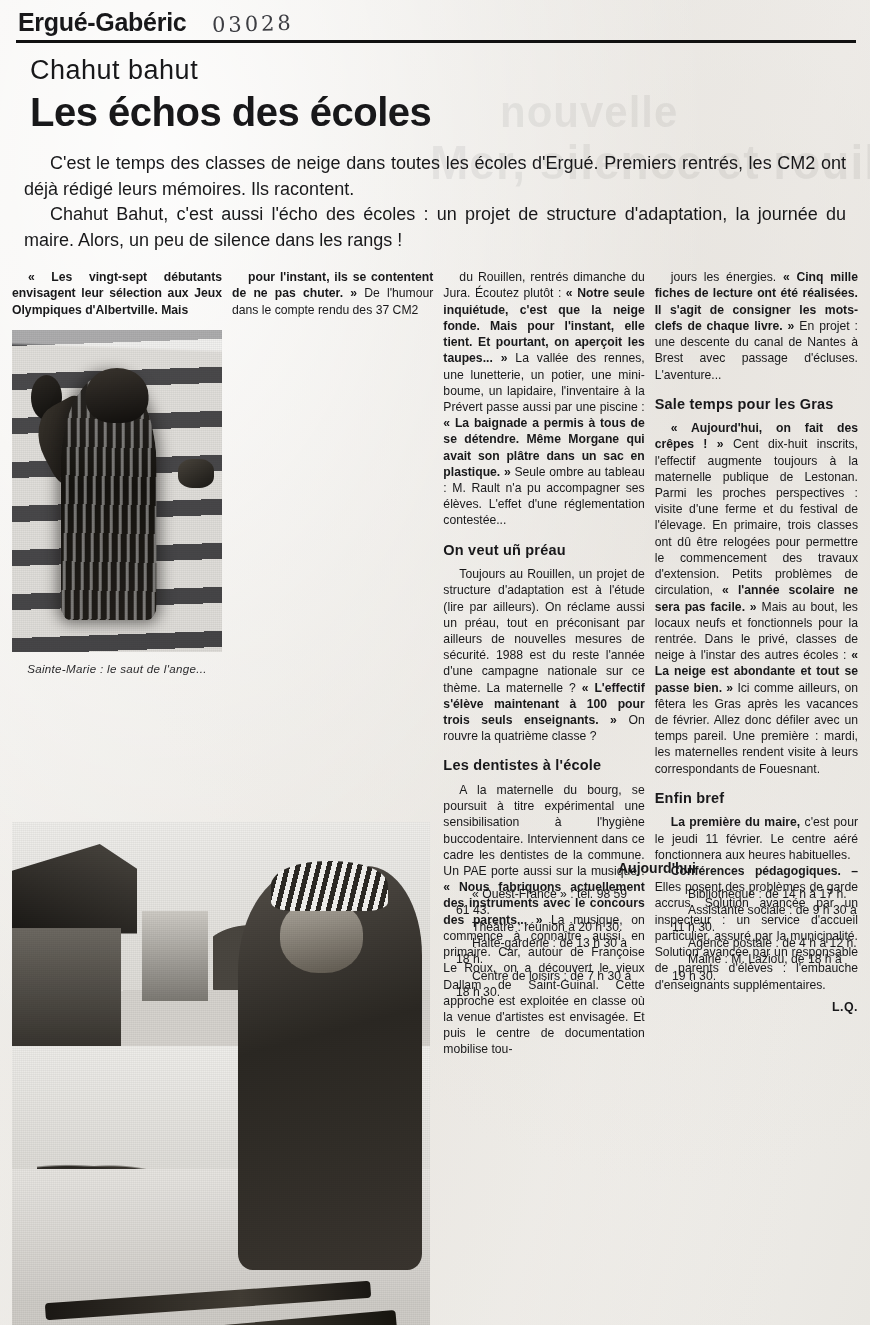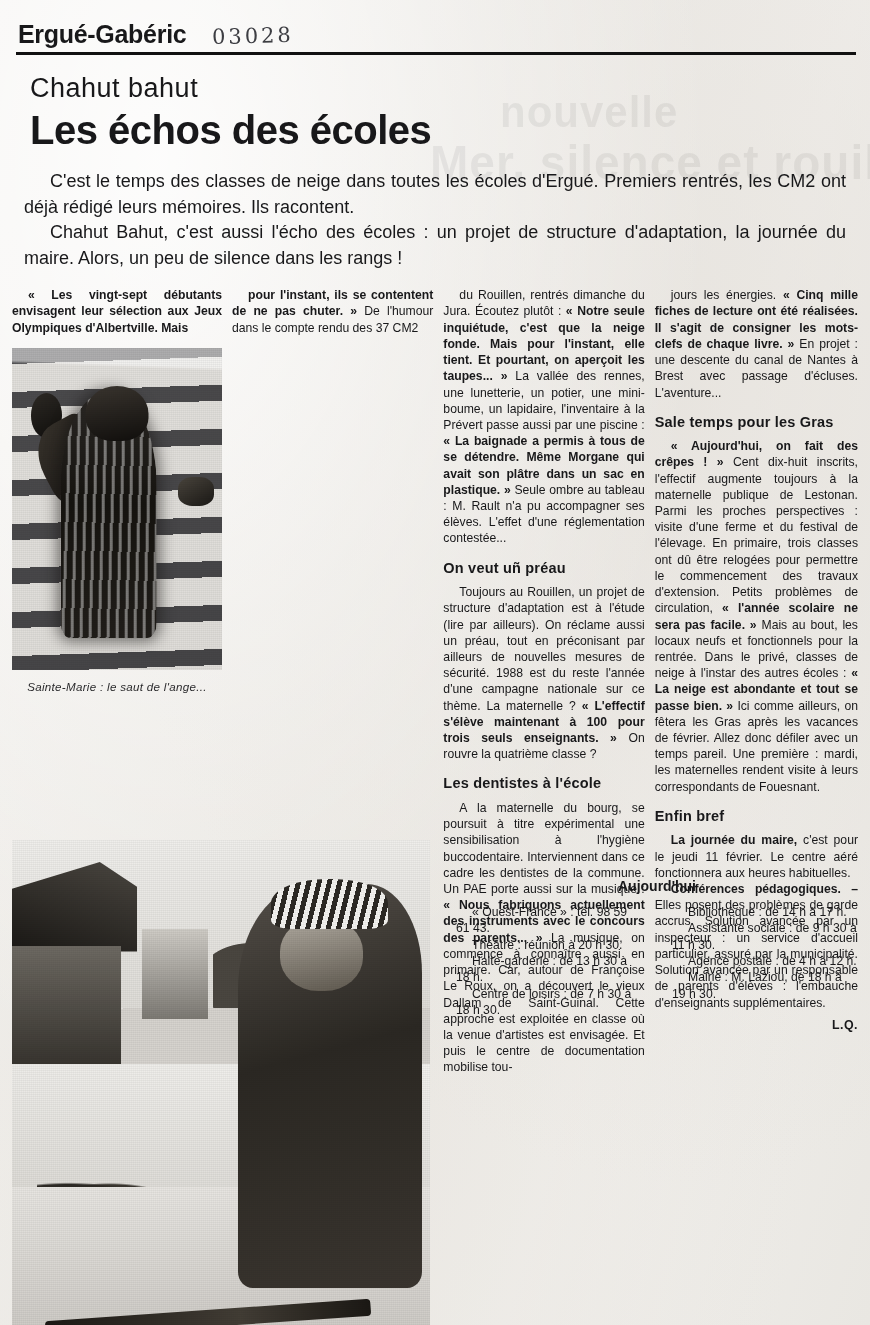--- a/index.html
+++ b/index.html
@@ -23,33 +23,33 @@
   }
   .ghost{
     position:absolute;opacity:.055;color:#000;
     font-weight:bold;letter-spacing:1px;
     transform:scaleY(1.04);
     pointer-events:none;white-space:nowrap;
   }
   .wrap{position:relative;z-index:2;padding:0 12px;}
 
   
-  .masthead{display:flex;align-items:baseline;gap:26px;padding:20px 4px 3px 6px;}
+  .masthead{display:flex;align-items:baseline;gap:26px;padding:8px 4px 3px 6px;}
   .commune{font-size:25px;font-weight:bold;letter-spacing:-.3px;}
   .handwritten{
     font-family:"DejaVu Serif", serif;
     font-size:21px;color:#23242a;
     letter-spacing:3px;
     transform:rotate(-1.5deg);
     opacity:.88;
   }
   .rule-top{border:0;border-top:3px solid #111;margin:0 2px 0 4px;}
 
   
-  .kicker{font-size:27px;font-weight:normal;letter-spacing:.5px;margin:18px 0 0 18px;}
+  .kicker{font-size:27px;font-weight:normal;letter-spacing:.5px;margin:12px 0 0 18px;}
   .headline{font-size:40px;font-weight:bold;letter-spacing:-.5px;margin:4px 0 0 18px;}
 
   
   .chapeau{margin:16px 12px 0 12px;font-size:18px;line-height:1.42;text-align:justify;}
   .chapeau p{margin:0;text-indent:26px;}
 
   
   .cols{display:flex;gap:0;margin-top:16px;align-items:flex-start;}
   .col{font-size:12.2px;line-height:1.33;text-align:justify;}
   .col p{margin:0 0 0 0;text-indent:16px;}
@@ -245,21 +245,21 @@
 
       <div class="subhead">Sale temps pour les Gras</div>
 
       <p>
         <b>« Aujourd'hui, on fait des crêpes ! »</b><span> Cent dix-huit inscrits, l'effectif augmente toujours à la maternelle publique de Lestonan. Parmi les proches perspectives : visite d'une ferme et du festival de l'élevage. En primaire, trois classes ont dû être relogées pour permettre le commencement des travaux d'extension. Petits problèmes de circulation, </span><b>« l'année scolaire ne sera pas facile. »</b><span> Mais au bout, les locaux neufs et fonctionnels pour la rentrée. Dans le privé, classes de neige à l'instar des autres écoles : </span><b>« La neige est abondante et tout se passe bien. »</b><span> Ici comme ailleurs, on fêtera les Gras après les vacances de février. Allez donc défiler avec un temps pareil. Une première : mardi, les maternelles rendent visite à leurs correspondants de Fouesnant.</span>
       </p>
 
       <div class="subhead">Enfin bref</div>
 
       <p>
-        <b>La journée du maire,</b><span> c'est pour le jeudi 11 février. Le centre aéré fonctionnera aux heures habituelles.</span>
+        <b>La première du maire,</b><span> c'est pour le jeudi 11 février. Le centre aéré fonctionnera aux heures habituelles.</span>
       </p>
       <p>
         <b>Conférences pédagogiques. –</b><span> Elles posent des problèmes de garde accrus. Solution avancée par un inspecteur : un service d'accueil particulier, assuré par la municipalité. Solution avancée par un responsable de parents d'élèves : l'embauche d'enseignants supplémentaires.</span>
       </p>
 
       <div class="signature">L.Q.</div>
     </div>
   </div>
 
   <div style="display:flex;gap:12px;align-items:flex-start;margin-top:-236px;position:relative;">

